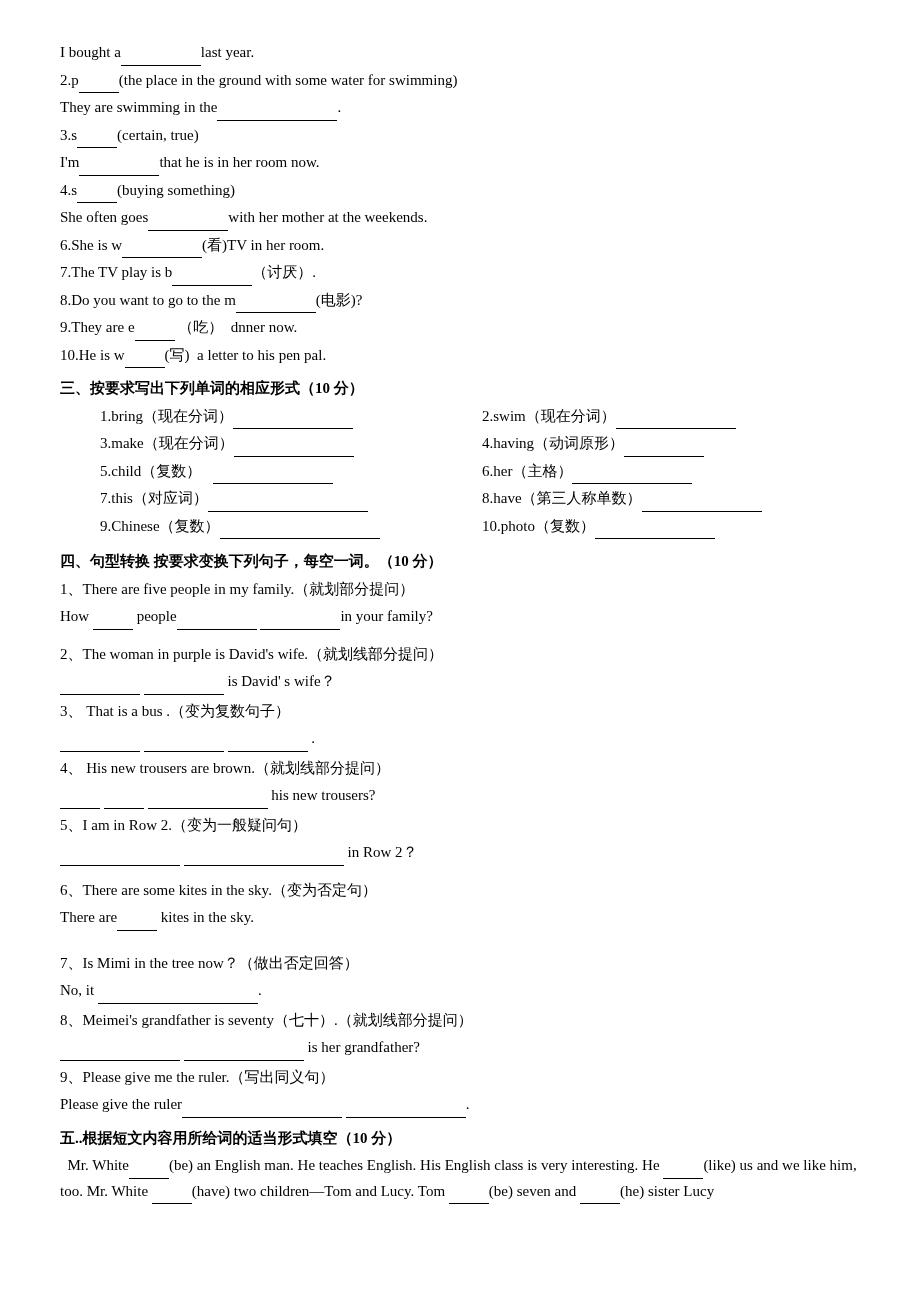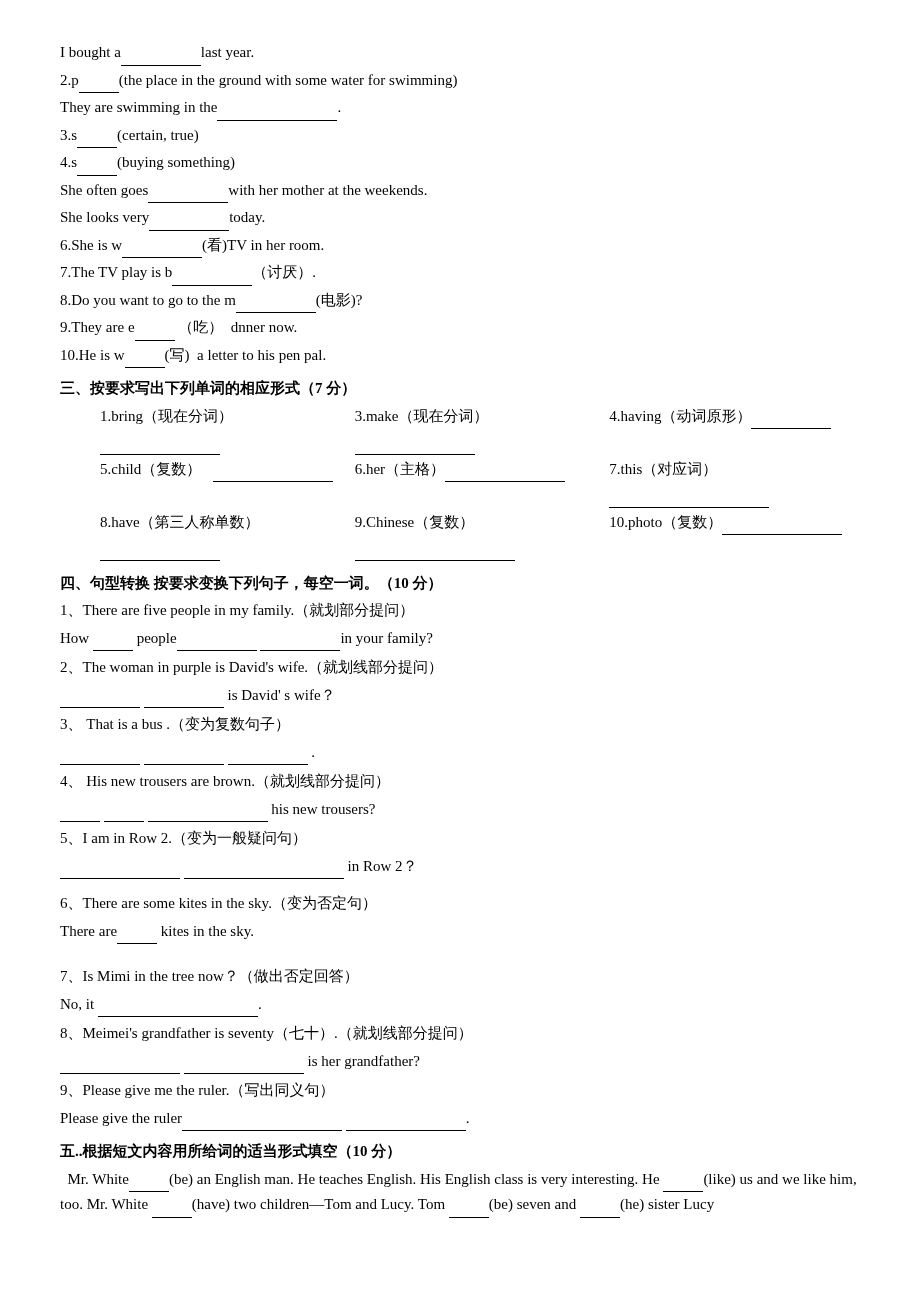--- a/index.html
+++ b/index.html
@@ -42,73 +42,74 @@
     .blank-xl {
       min-width: 160px;
     }
     .section-title {
       font-weight: bold;
       margin-top: 6px;
       margin-bottom: 2px;
     }
     .grid-2col {
       display: grid;
-      grid-template-columns: 1fr 1fr 1fr;
+      grid-template-columns: 1fr 1fr;
       gap: 0 4px;
       margin-left: 40px;
     }
     .grid-item {
       margin-bottom: 2px;
     }
     p {
       margin-bottom: 2px;
     }
   </style>
 </head>
 <body>
 
 <div class="content">
 
   <div>
     <p class="line">I bought a<span class="blank blank-md"></span>last year.</p>
     <p class="line">2.p<span class="blank blank-sm"></span>(the place in the ground with some water for swimming)</p>
     <p class="line">They are swimming in the<span class="blank blank-lg"></span>.</p>
     <p class="line">3.s<span class="blank blank-sm"></span>(certain, true)</p>
+    <p class="line">I'm<span class="blank blank-md"></span>that he is in her room now.</p>
     <p class="line">4.s<span class="blank blank-sm"></span>(buying something)</p>
     <p class="line">She often goes<span class="blank blank-md"></span>with her mother at the weekends.</p>
-    <p class="line">She looks very<span class="blank blank-md"></span>today.</p>
     <p class="line">6.She is w<span class="blank blank-md"></span>(看)TV in her room.</p>
     <p class="line">7.The TV play is b<span class="blank blank-md"></span>（讨厌）.</p>
     <p class="line">8.Do you want to go to the m<span class="blank blank-md"></span>(电影)?</p>
     <p class="line">9.They are e<span class="blank blank-sm"></span> （吃）&nbsp; dnner now.</p>
     <p class="line">10.He is w<span class="blank blank-sm"></span>(写)&nbsp; a letter to his pen pal.</p>
   </div>
 
   <div style="margin-top: 8px;">
-    <p class="section-title">三、按要求写出下列单词的相应形式（7 分）</p>
+    <p class="section-title">三、按要求写出下列单词的相应形式（10 分）</p>
     <div class="grid-2col">
       <div class="grid-item">1.bring（现在分词）<span class="blank blank-lg"></span></div>
+      <div class="grid-item">2.swim（现在分词）<span class="blank blank-lg"></span></div>
       <div class="grid-item">3.make（现在分词）<span class="blank blank-lg"></span></div>
       <div class="grid-item">4.having（动词原形）<span class="blank blank-md"></span></div>
       <div class="grid-item">5.child（复数）&nbsp;&nbsp;&nbsp;<span class="blank blank-lg"></span></div>
       <div class="grid-item">6.her（主格）<span class="blank blank-lg"></span></div>
       <div class="grid-item">7.this（对应词）<span class="blank blank-xl"></span></div>
       <div class="grid-item">8.have（第三人称单数）<span class="blank blank-lg"></span></div>
       <div class="grid-item">9.Chinese（复数）<span class="blank blank-xl"></span></div>
       <div class="grid-item">10.photo（复数）<span class="blank blank-lg"></span></div>
     </div>
   </div>
 
   <div style="margin-top: 8px;">
     <p class="section-title">四、句型转换  按要求变换下列句子，每空一词。（10 分）</p>
 
     <p class="line">1、There are five people in my family.（就划部分提问）</p>
     <p class="line">How <span class="blank blank-sm"></span> people<span class="blank blank-md"></span> <span class="blank blank-md"></span>in your family?</p>
 
-    <p class="line" style="margin-top:4px;">2、The woman in purple is David's wife.（就划线部分提问）</p>
+    <p class="line" style="margin-top:12px;">2、The woman in purple is David's wife.（就划线部分提问）</p>
     <p class="line"><span class="blank blank-md"></span> <span class="blank blank-md"></span> is David' s wife？</p>
 
     <p class="line" style="margin-top:4px;">3、 That is a bus .（变为复数句子）</p>
     <p class="line"><span class="blank blank-md"></span> <span class="blank blank-md"></span> <span class="blank blank-md"></span> .</p>
 
     <p class="line" style="margin-top:4px;">4、 His new trousers are brown.（就划线部分提问）</p>
     <p class="line"><span class="blank blank-sm"></span> <span class="blank blank-sm"></span> <span class="blank blank-lg"></span> his new trousers?</p>
 
     <p class="line" style="margin-top:4px;">5、I am in Row 2.（变为一般疑问句）</p>
     <p class="line"><span class="blank blank-lg"></span> <span class="blank blank-xl"></span> in Row 2？</p>

